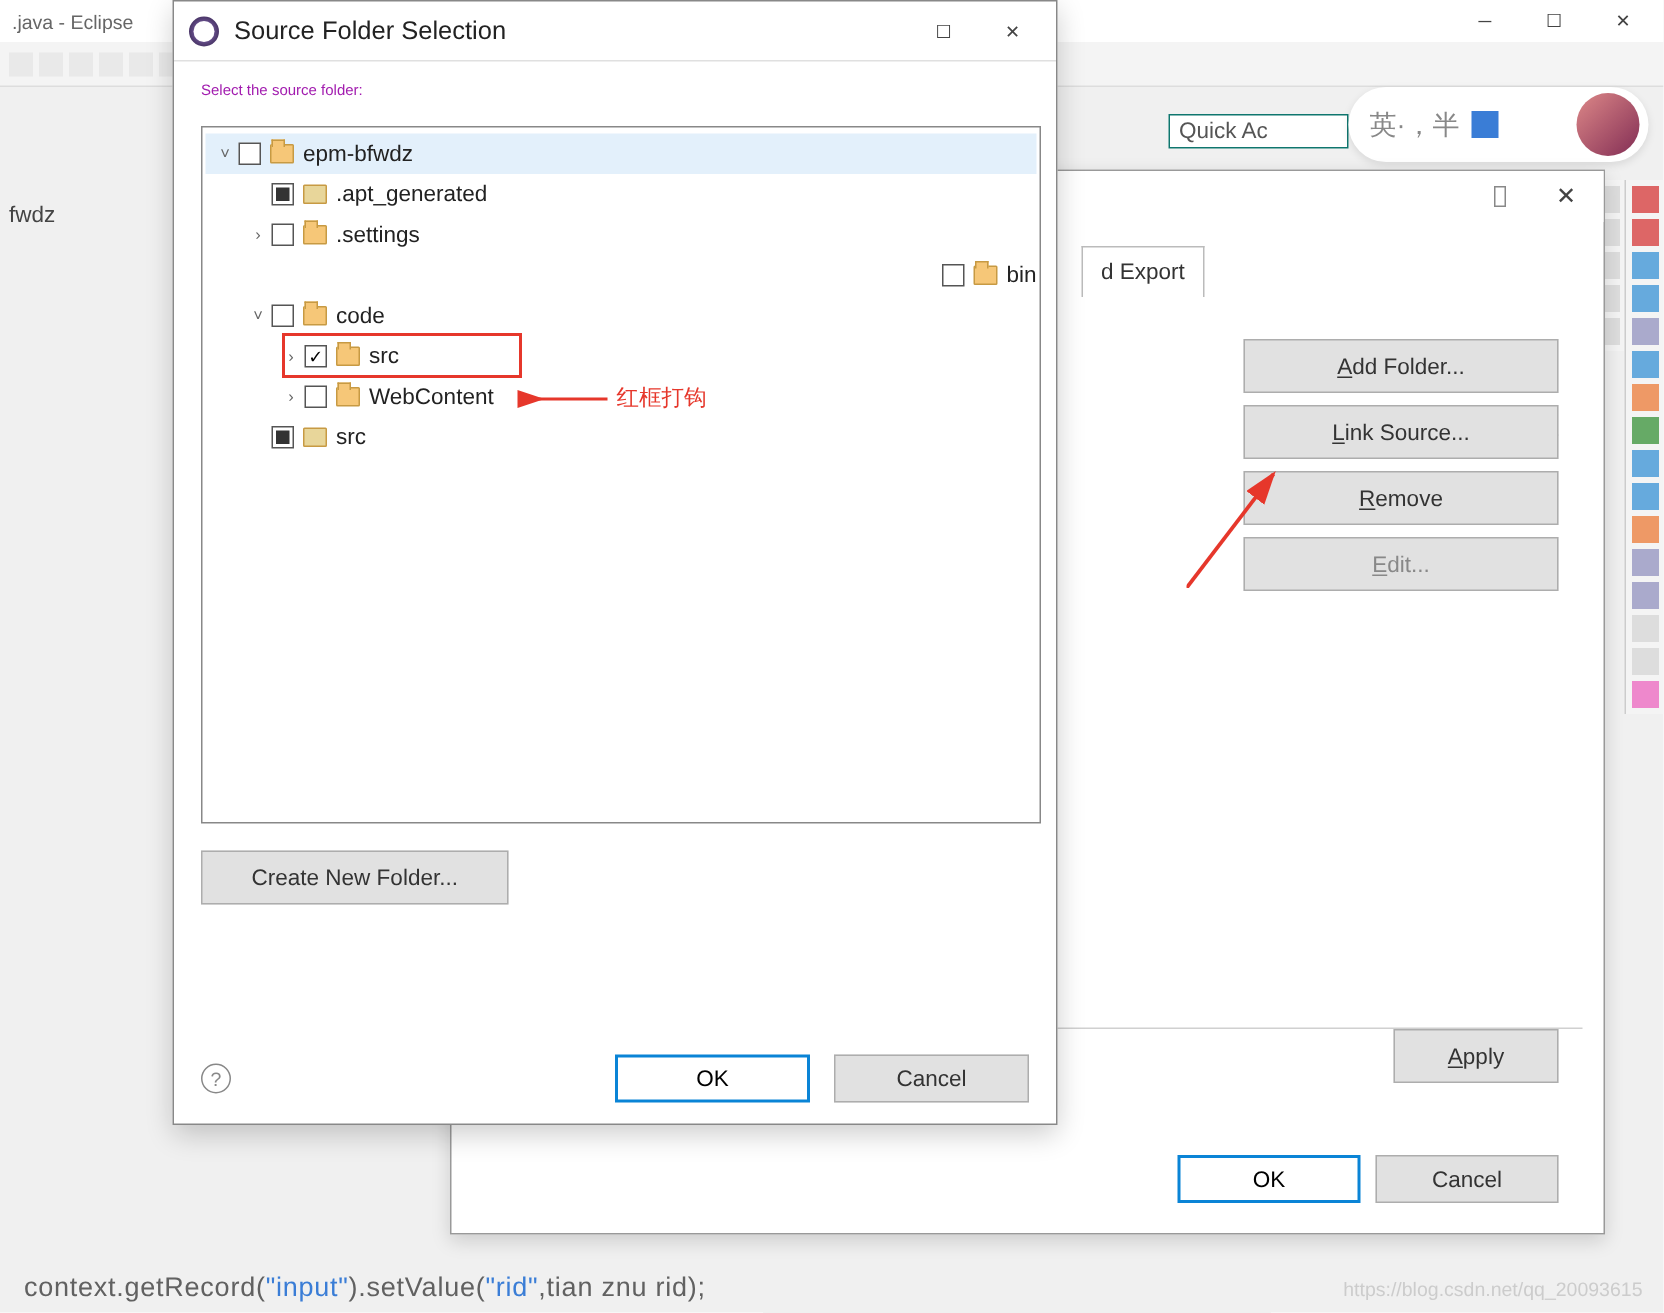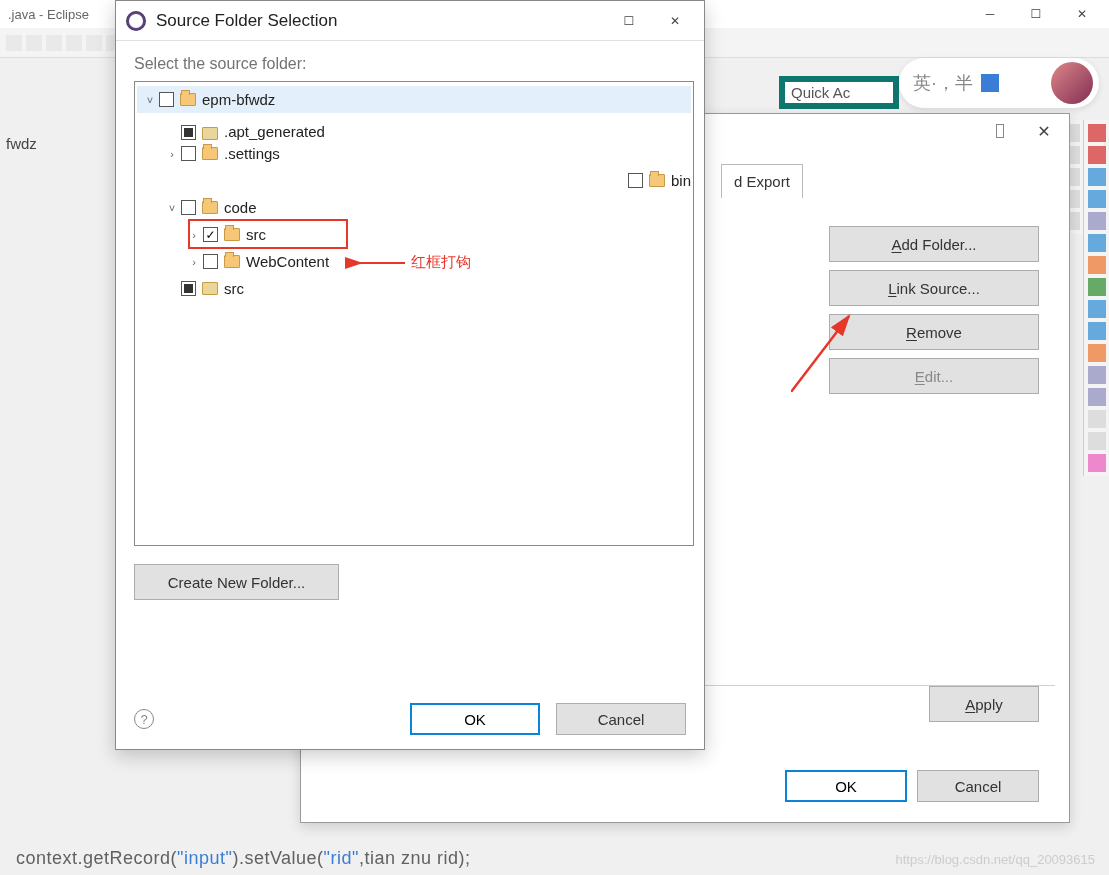--- a/index.html
+++ b/index.html
@@ -5,21 +5,21 @@
 * { box-sizing: border-box; margin: 0; padding: 0; font-family: "Segoe UI", Tahoma, sans-serif; }
 body { width: 1109px; height: 875px; background: #f5f5f5; overflow: hidden; position: relative; font-size: 14px; }
 
 
 .eclipse-main { position: absolute; inset: 0; background: #f0f0f0; }
 .eclipse-title { height: 28px; display: flex; align-items: center; justify-content: space-between; background: #fff; padding: 0 4px 0 8px; color: #666; font-size: 13px; }
 .win-ctrls { display: flex; gap: 0; }
 .win-btn { width: 46px; height: 28px; display: flex; align-items: center; justify-content: center; color: #444; font-size: 12px; cursor: default; }
 .eclipse-toolbar { height: 30px; background: #f4f4f4; border-bottom: 1px solid #ddd; display: flex; align-items: center; padding: 0 6px; gap: 4px; }
 .toolbar-icon { width: 16px; height: 16px; background: #ddd; opacity: 0.5; }
-.quick-access { position: absolute; top: 76px; right: 210px; width: 120px; background: #fff; border: 6px solid #0f766e; padding: 2px 6px; font-size: 15px; color: #555; }
+.quick-access { position: absolute; top: 76px; right: 210px; width: 120px; background: #fff; border: 1px solid #0f766e; padding: 2px 6px; font-size: 15px; color: #555; }
 .side-text { position: absolute; top: 135px; left: 6px; color: #444; font-size: 15px; }
 
 
 .right-strip { position: absolute; right: 26px; top: 120px; width: 26px; display: flex; flex-direction: column; gap: 4px; padding: 4px; background: #f4f4f4; border-left: 1px solid #ccc; }
 .right-strip .ic { width: 18px; height: 18px; background: #ddd; }
 .right-strip2 { position: absolute; right: 0; top: 120px; width: 26px; display: flex; flex-direction: column; gap: 4px; padding: 4px; background: #f4f4f4; border-left: 1px solid #ccc; }
 .right-strip2 .ic { width: 18px; height: 18px; }
 
 
 .props-dialog { position: absolute; left: 300px; top: 113px; width: 770px; height: 710px; background: #fff; border: 1px solid #999; box-shadow: 0 4px 12px rgba(0,0,0,.15); }
@@ -47,21 +47,21 @@
 
 
 .sfs-dialog { position: absolute; left: 115px; top: 0; width: 590px; height: 750px; background: #fff; border: 1px solid #888; box-shadow: 0 6px 18px rgba(0,0,0,.2); }
 .sfs-titlebar { height: 40px; display: flex; align-items: center; padding: 0 6px 0 10px; border-bottom: 1px solid #e0e0e0; }
 .app-icon { width: 20px; height: 20px; margin-right: 10px; border-radius: 50%; background: radial-gradient(circle at 50% 50%, #7a5fa3 30%, #4a3668 70%); position: relative; }
 .app-icon::after { content:''; position:absolute; inset:3px; border-radius:50%; background: #fff; }
 .sfs-title-text { font-size: 17px; color: #222; flex: 1; }
 .sfs-ctrls { display: flex; }
 .sfs-ctrls .win-btn { width: 46px; height: 34px; }
 .sfs-body { padding: 14px 18px 14px 18px; }
-.sfs-label { font-size: 16px; color: #737373; margin-bottom: 8px; }
+.sfs-label { font-size: 10px; color: #a21caf; margin-bottom: 18px; }
 .tree-box { border: 1px solid #888; width: 560px; height: 465px; padding: 4px 2px; overflow: hidden; margin-bottom: 18px; position:relative; }
 .tree-row { display: flex; align-items: center; height: 27px; font-size: 15px; color: #222; }
 .expander { width: 14px; display: inline-flex; justify-content: center; color: #666; font-size: 11px; cursor: default; }
 .chk { width: 15px; height: 15px; border: 1px solid #555; margin: 0 6px 0 2px; display: inline-flex; align-items: center; justify-content: center; background: #fff; }
 .chk.filled { background: #fff; }
 .chk.filled::after { content:''; width:9px; height:9px; background:#333; }
 .chk.checked::after { content:'✓'; font-size:12px; line-height:1; color:#000; }
 .folder-icon { width: 16px; height: 13px; background: #f6c778; border: 1px solid #c79a43; border-radius: 1px; margin-right: 6px; position: relative; }
 .folder-icon.open::before { content:''; position:absolute; top:-4px; left:0; width:7px; height:4px; background:#f6c778; border:1px solid #c79a43; border-bottom:none; }
 .folder-icon.pkg { background:#e8d69a; }
@@ -206,21 +206,21 @@
   <div class="sfs-body">
     <div class="sfs-label">Select the source folder:</div>
     <div class="tree-box" id="tree-box">
 
       <div class="tree-row row-selected" style="padding-left: 6px;">
           <span class="expander">˅</span>
           <span class="chk "></span>
           <span class="folder-icon open"></span>
           <span class="label">epm-bfwdz</span>
         </div>
-        <div class="tree-row" style="padding-left: 28px; align-items: flex-end;">
+        <div class="tree-row" style="padding-left: 28px;">
           <span class="expander"></span>
           <span class="chk filled"></span>
           <span class="folder-icon pkg"></span>
           <span class="label">.apt_generated</span>
         </div>
         <div class="tree-row" style="padding-left: 28px;">
           <span class="expander">›</span>
           <span class="chk "></span>
           <span class="folder-icon open"></span>
           <span class="label">.settings</span>

